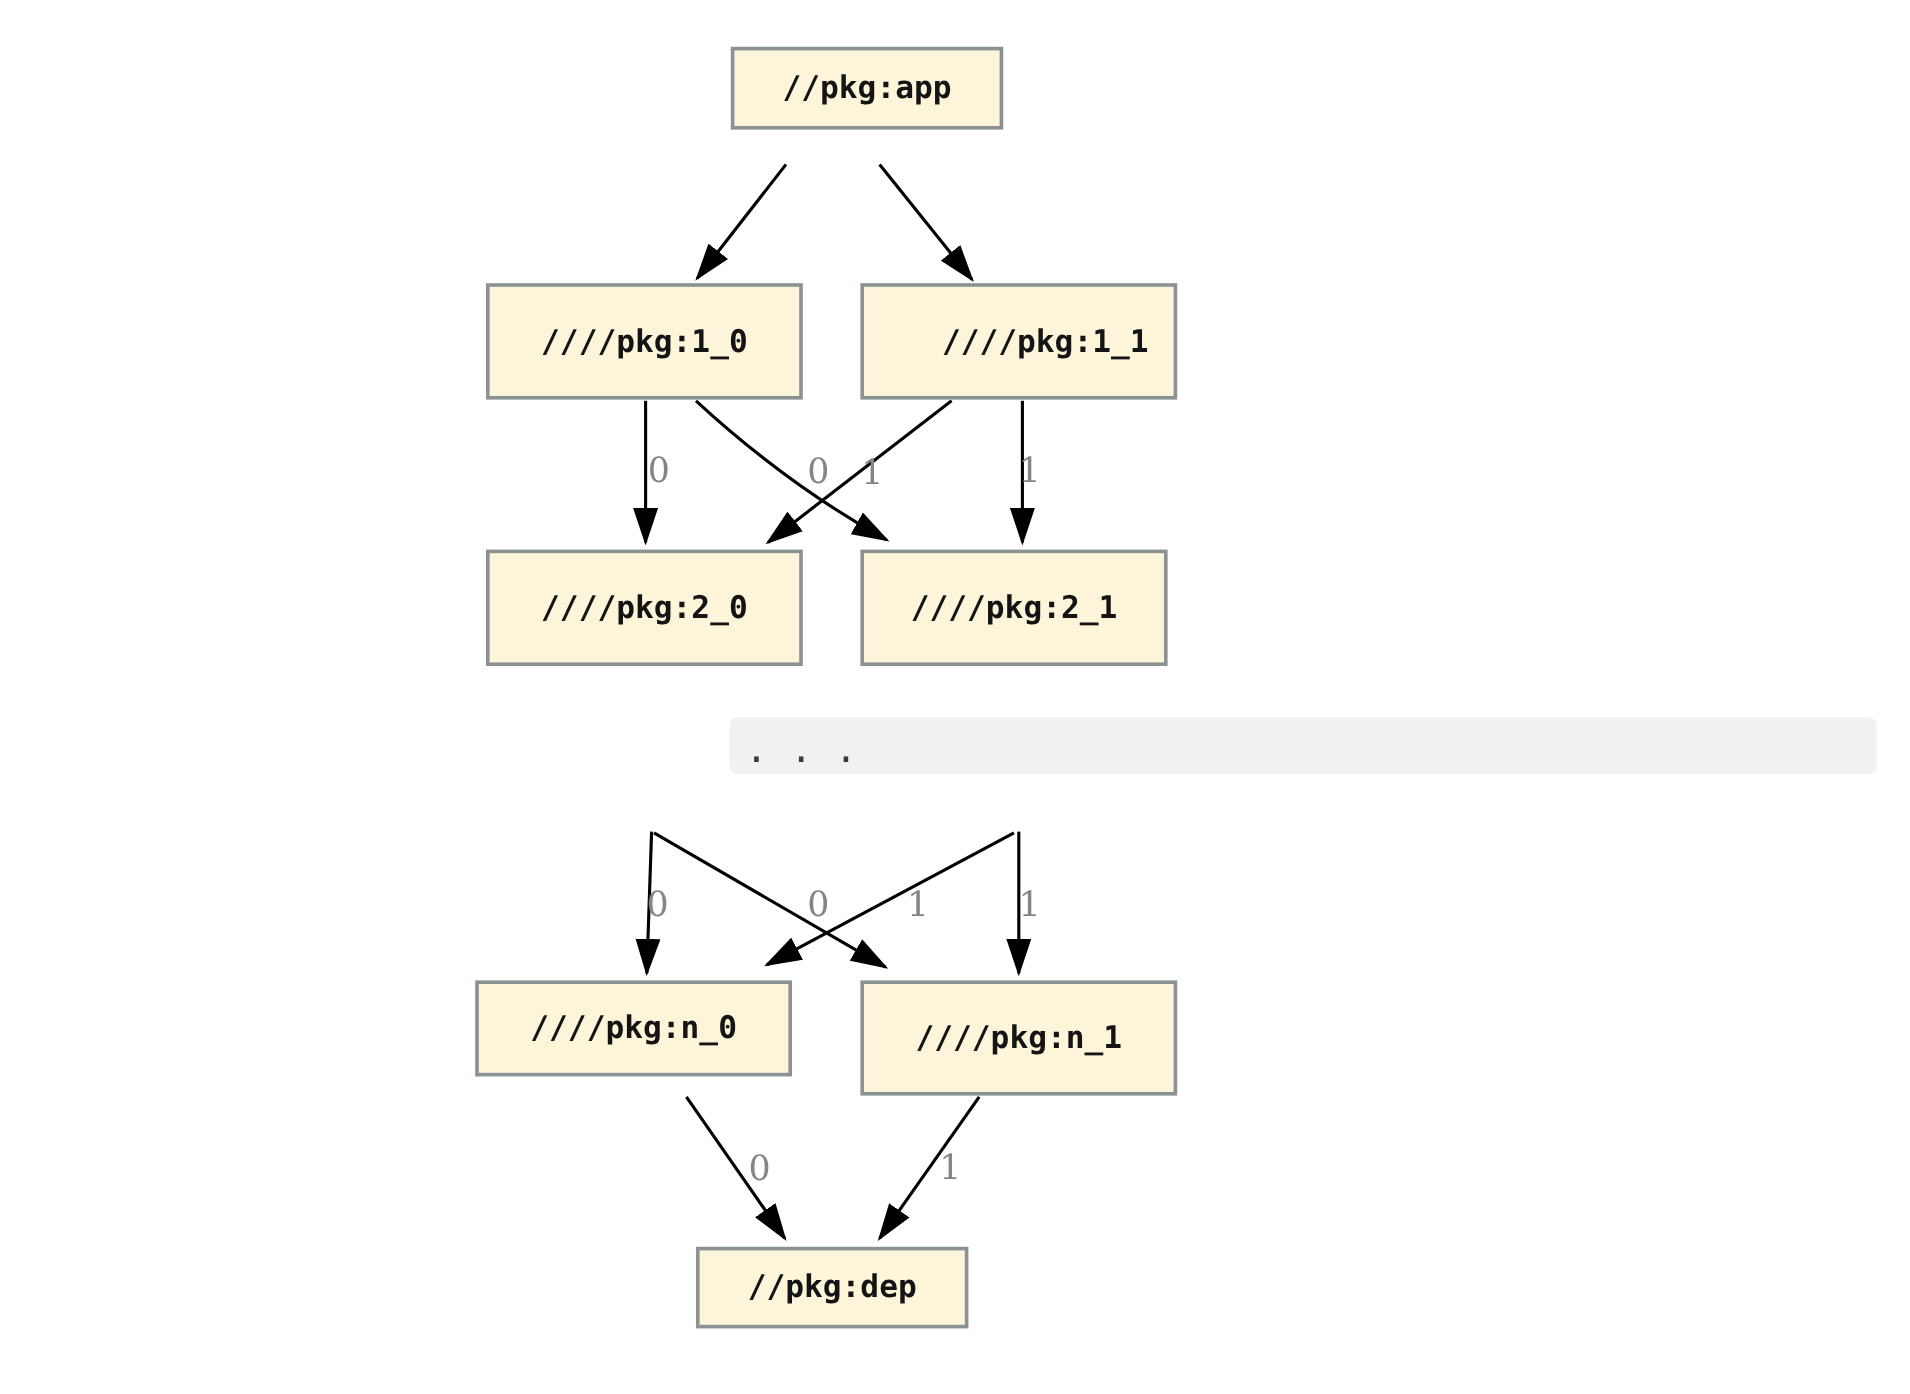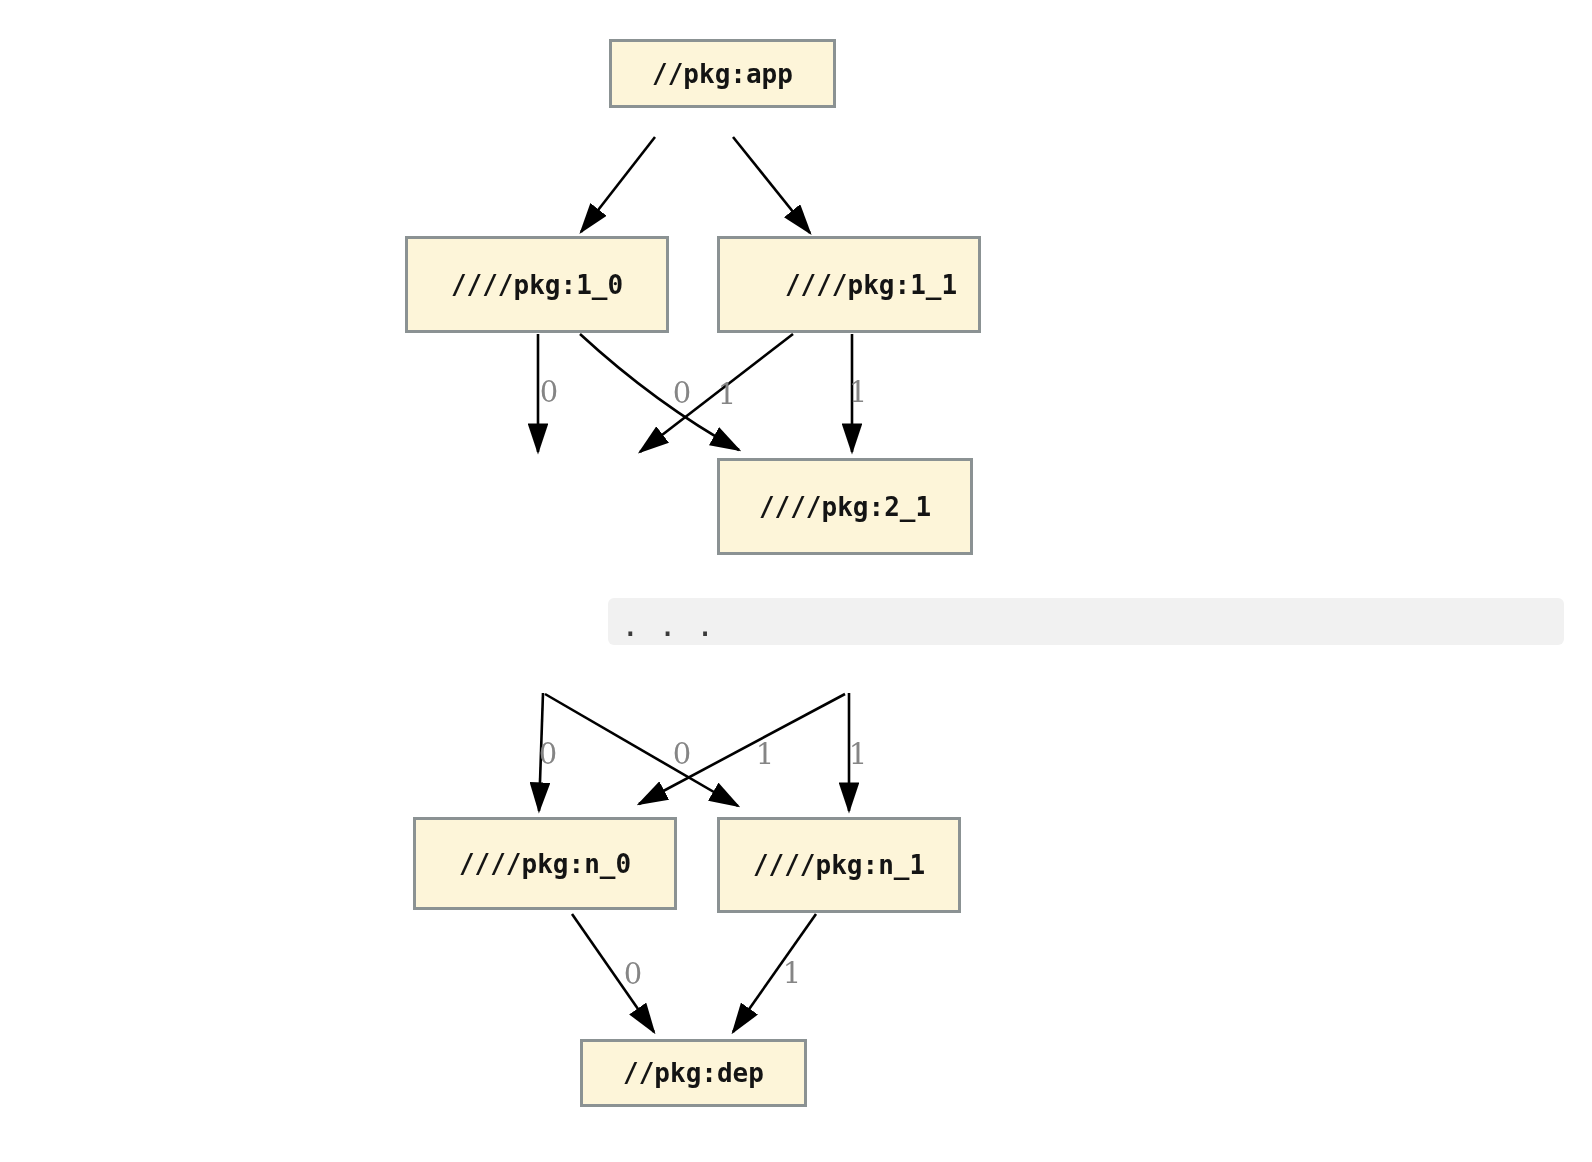--- a/index.html
+++ b/index.html
@@ -106,27 +106,30 @@
 
   <div class="node" style="left:580px; top:39px; width:227px; height:69px;margin-left:29px;">
     <span>//pkg:app</span>
   </div>
   <div class="node" style="left:405px; top:236px; width:264px; height:97px;">
     <span>////pkg:1_0</span>
   </div>
   <div class="node" style="left:717px; top:236px; width:264px; height:97px;padding-left:44px;">
     <span>////pkg:1_1</span>
   </div>
+  <div class="node" style="left:405px; top:458px; width:264px; height:97px;">
+    <span>////pkg:2_0</span>
+  </div>
   <div class="node" style="left:717px; top:458px; width:256px; height:97px;">
     <span>////pkg:2_1</span>
   </div>
-  <div class="node" style="left:413px; top:817px; width:264px; height:93px;">
+  <div class="node" style="left:396px; top:817px; width:264px; height:80px;">
     <span>////pkg:n_0</span>
   </div>
-  <div class="node" style="left:717px; top:817px; width:244px; height:96px;">
+  <div class="node" style="left:717px; top:817px; width:264px; height:96px;">
     <span>////pkg:n_1</span>
   </div>
   <div class="node" style="left:580px; top:1039px; width:227px; height:68px;">
     <span>//pkg:dep</span>
   </div>
 
   <div class="ellipsis-bar">
     <span>. . .</span>
   </div>
 

